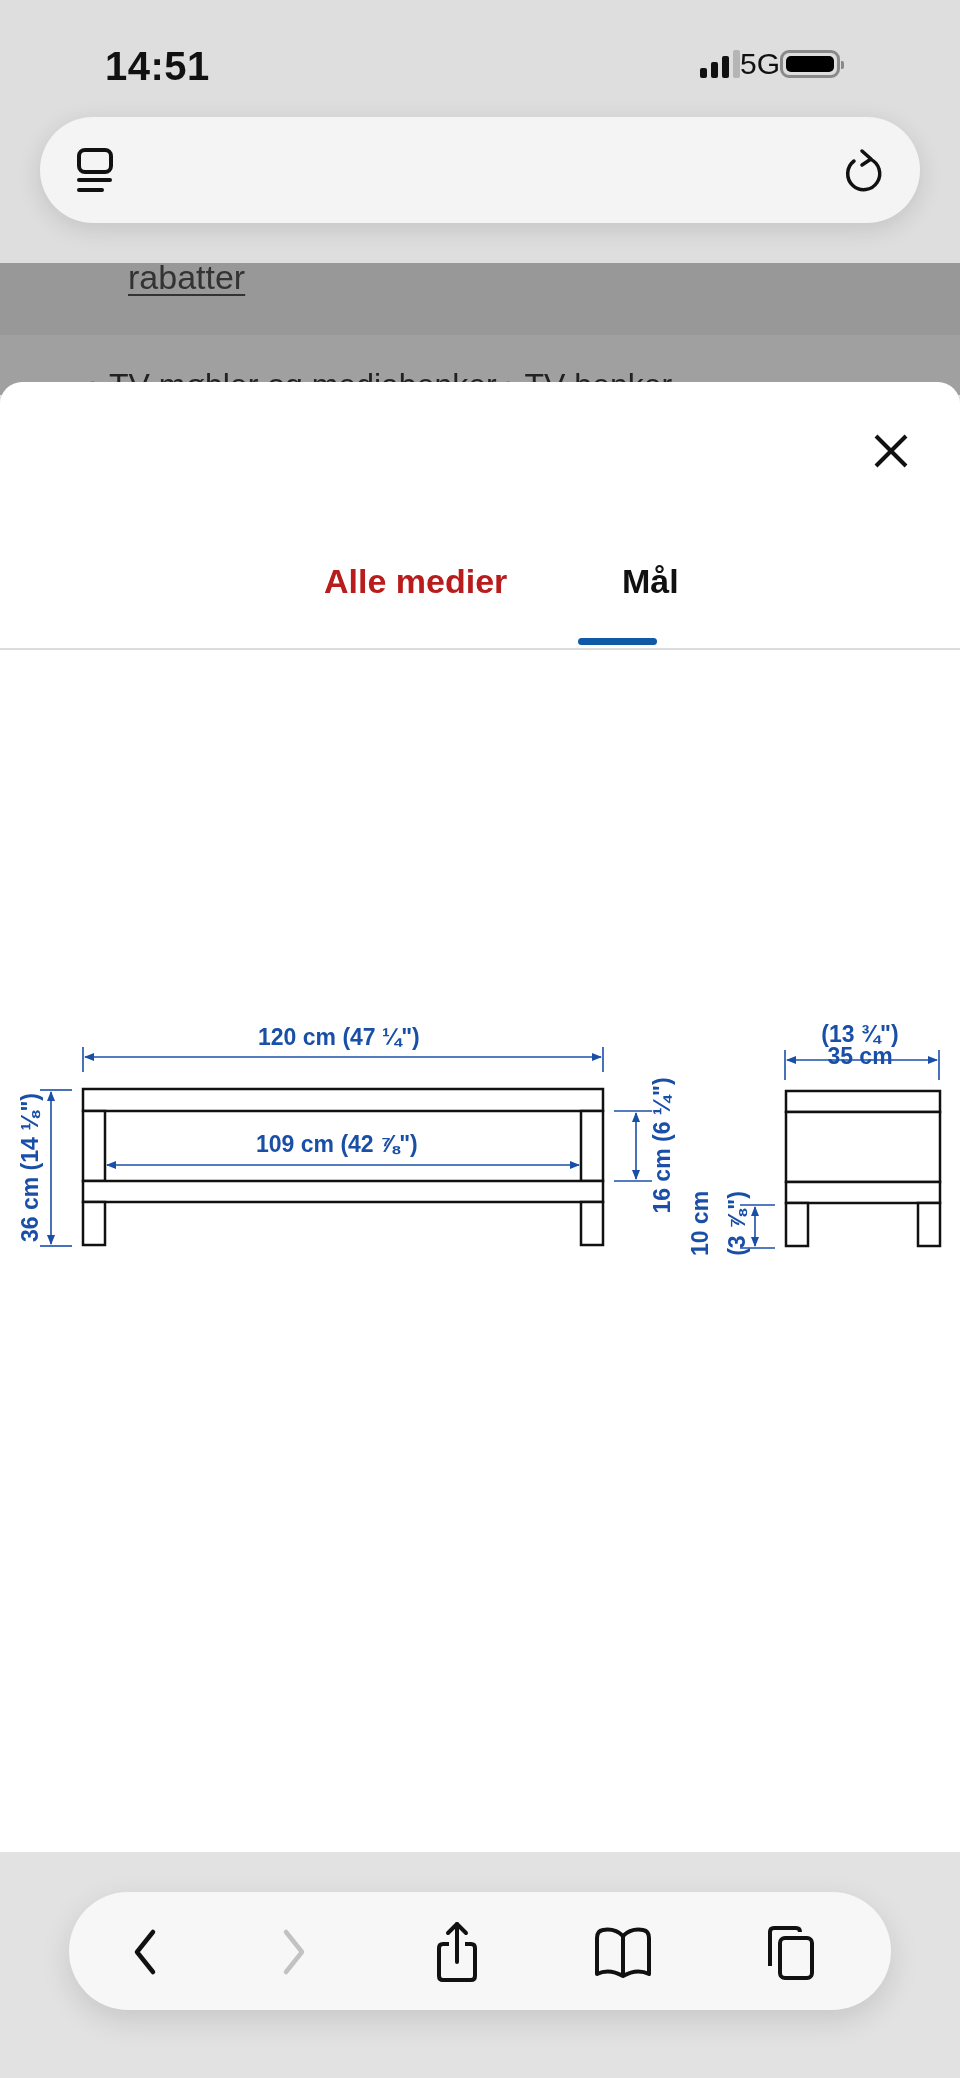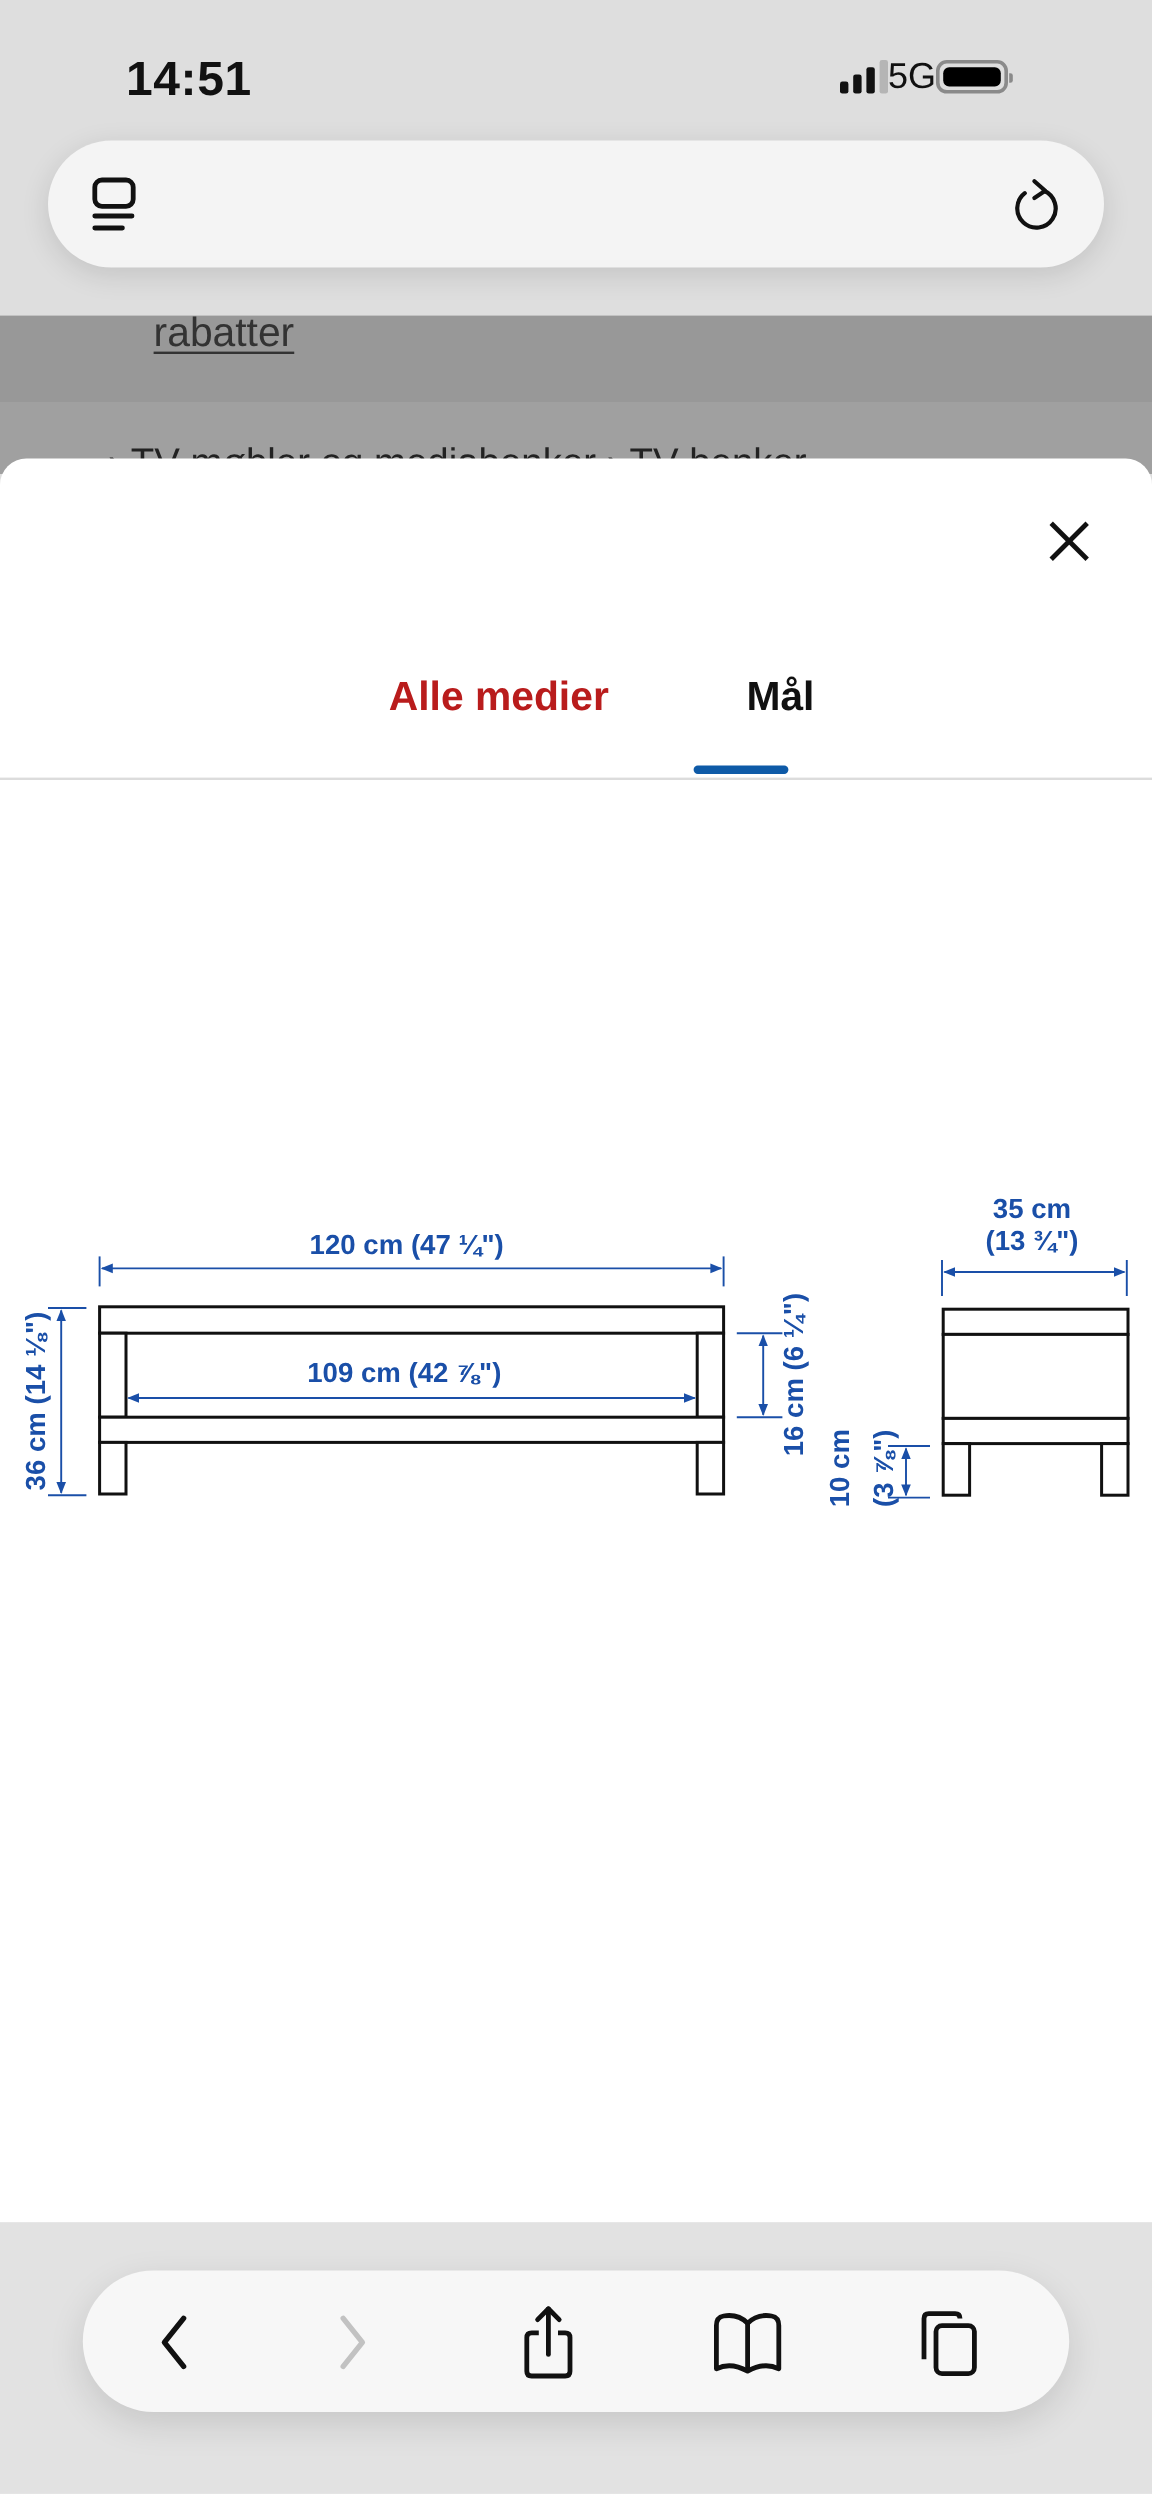--- a/index.html
+++ b/index.html
@@ -134,21 +134,21 @@
     <line x1="740" y1="1205" x2="775" y2="1205"></line>
     <line x1="740" y1="1248" x2="775" y2="1248"></line>
     <line x1="755" y1="1207" x2="755" y2="1246" marker-start="url(#ah)" marker-end="url(#ah)"></line>
   </g>
 </svg>
 
 <div class="abs dim" style="left:258px;top:1024px;">120 cm (47 ¼")</div>
 <div class="abs dim" style="left:256px;top:1131px;">109 cm (42 ⅞")</div>
 <div class="abs dim rot" style="left:-50px;top:1154px;width:160px;">36 cm (14 ⅛")</div>
 <div class="abs dim rot" style="left:582px;top:1132px;width:160px;">16 cm (6 ¼")</div>
-<div class="abs dim" style="left:810px;top:994px;width:100px;text-align:center;">35 cm</div>
+<div class="abs dim" style="left:810px;top:1043px;width:100px;text-align:center;">35 cm</div>
 <div class="abs dim" style="left:810px;top:1021px;width:100px;text-align:center;">(13 ¾")</div>
 <div class="abs dim rot" style="left:660px;top:1210px;width:80px;">10 cm</div>
 <div class="abs dim rot" style="left:692px;top:1210px;width:90px;">(3 ⅞")</div>
 
 <div class="abs" id="bottom-bg"></div>
 <div class="abs" id="toolbar">
   <div class="tb-btn" style="left:41px;">
     <svg width="40" height="56" viewBox="0 0 40 56">
       <path d="M28 8 L12 28 L28 48" fill="none" stroke="#111" stroke-width="4.5" stroke-linecap="round" stroke-linejoin="round"></path>
     </svg>

